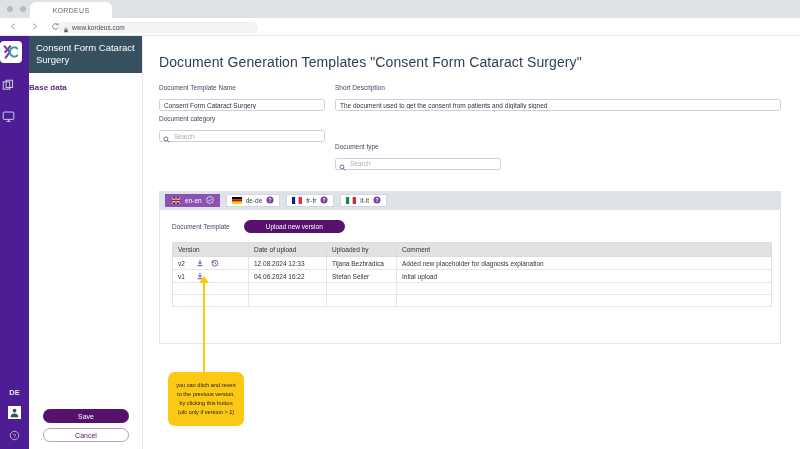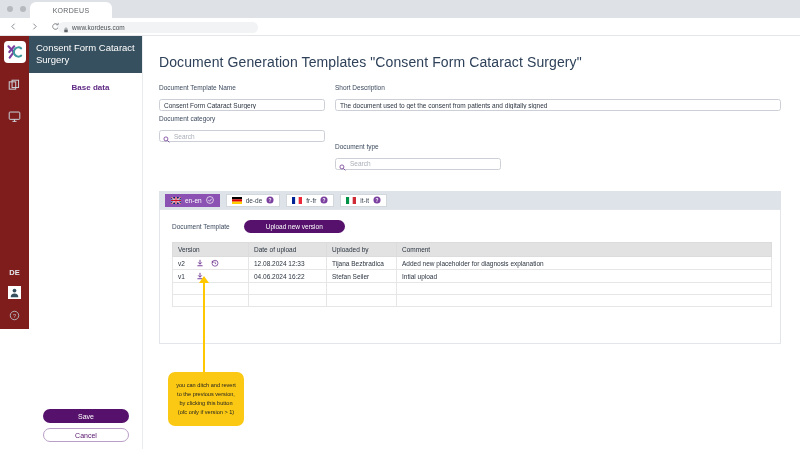--- a/index.html
+++ b/index.html
@@ -41,23 +41,23 @@
     background: #f1f3f4; border-radius: 6px;
     display: flex; align-items: center; padding: 0 5px; gap: 3px;
   }
   .urlbar-text { font-size: 6.5px; color: #4a4e52; }
 
   
   .app { position: absolute; left: 0; top: 36px; width: 800px; height: 413px; background: #ffffff; }
 
   
   .rail {
-    position: absolute; left: 0; top: 0; width: 29px; height: 293px;
-    background: #7f1d1d;
-    display: flex; flex-direction: column; align-items: center;
+    position: absolute; left: 0; top: 0; width: 29px; height: 413px;
+    background: #4c1d95;
+    display: flex; flex-direction: column; align-items: flex-start;
   }
   .rail-logo {
     margin-top: 5px; width: 22px; height: 22px; border-radius: 4px;
     background: #ffffff; display: flex; align-items: center; justify-content: center;
   }
   .rail-icon {
     margin-top: 14px; width: 17px; height: 17px;
     display: flex; align-items: center; justify-content: center;
     color: #ccd6dc;
   }
@@ -72,22 +72,21 @@
     position: absolute; left: 29px; top: 0; width: 114px; height: 413px;
     background: #ffffff; border-right: 1px solid #e9ecef;
   }
   .subnav-title {
     background: #37505f; color: #ffffff;
     font-size: 9.5px; line-height: 12px; font-weight: normal;
     padding: 6px 7px 7px 7px;
   }
   .subnav-link {
     color: #5f2a84; font-size: 8px; font-weight: bold;
-    padding: 10px 0 0 10px;
-    text-align: center;
+    padding: 10px 0 0 0;
   }
   .subnav-actions { position: absolute; left: 0; bottom: 7px; width: 114px; padding: 0 14px; }
   .btn-save {
     display: block; width: 100%; height: 14px; background: #55116b; color: #ffffff;
     border: none; border-radius: 7px; font-size: 7px;
     font-family: "Liberation Sans", sans-serif; cursor: pointer; margin-bottom: 5px;
   }
   .btn-cancel {
     display: block; width: 100%; height: 14px; background: #ffffff; color: #55116b;
     border: 1px solid #b99fc6; border-radius: 7px; font-size: 7px;

